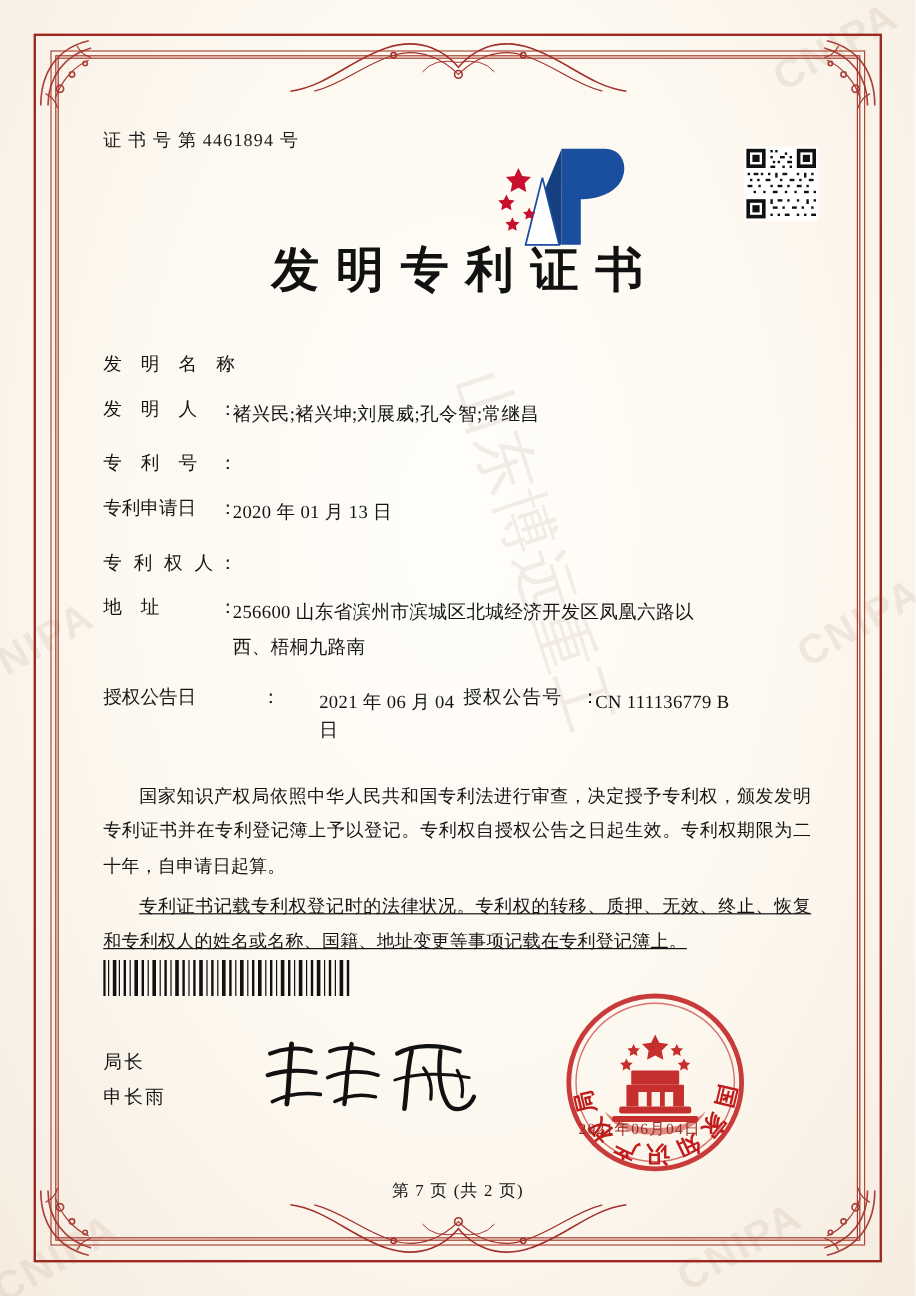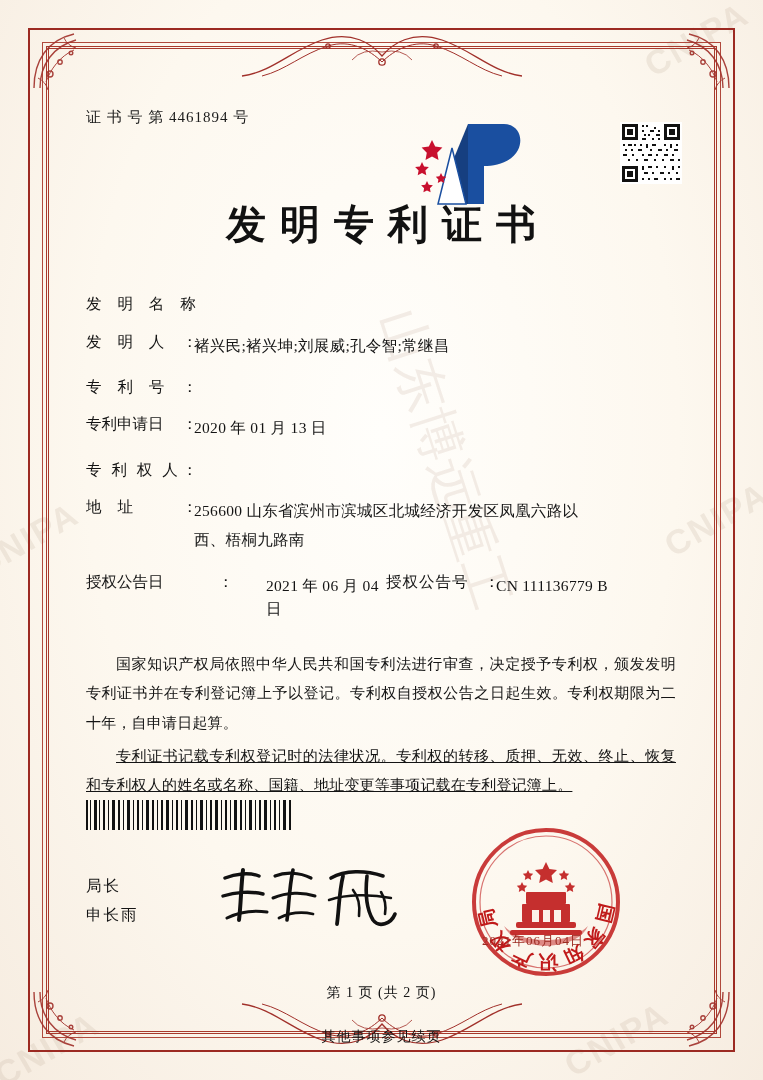--- a/index.html
+++ b/index.html
@@ -466,16 +466,15 @@
       <defs>
         <path id="sealArc" d="M 76 76 m -54 0 a 54 54 0 1 1 108 0" transform="rotate(180 76 76)"></path>
       </defs>
       <text font-family="Liberation Serif, serif" font-size="19" font-weight="bold" fill="#c01a1a" letter-spacing="5">
         <textPath href="#sealArc" startOffset="50%" text-anchor="middle">国家知识产权局</textPath>
       </text>
     </svg>
   </div>
   <div class="seal-date">2021年06月04日</div>
 
-  <div class="page-no">第 1 页 (共 2 页)</div>
-  <div class="footnote">其他事项参见续页</div>
+  <div class="page-no">第 7 页 (共 2 页)</div>
 
 </div>
 
 </body></html>

